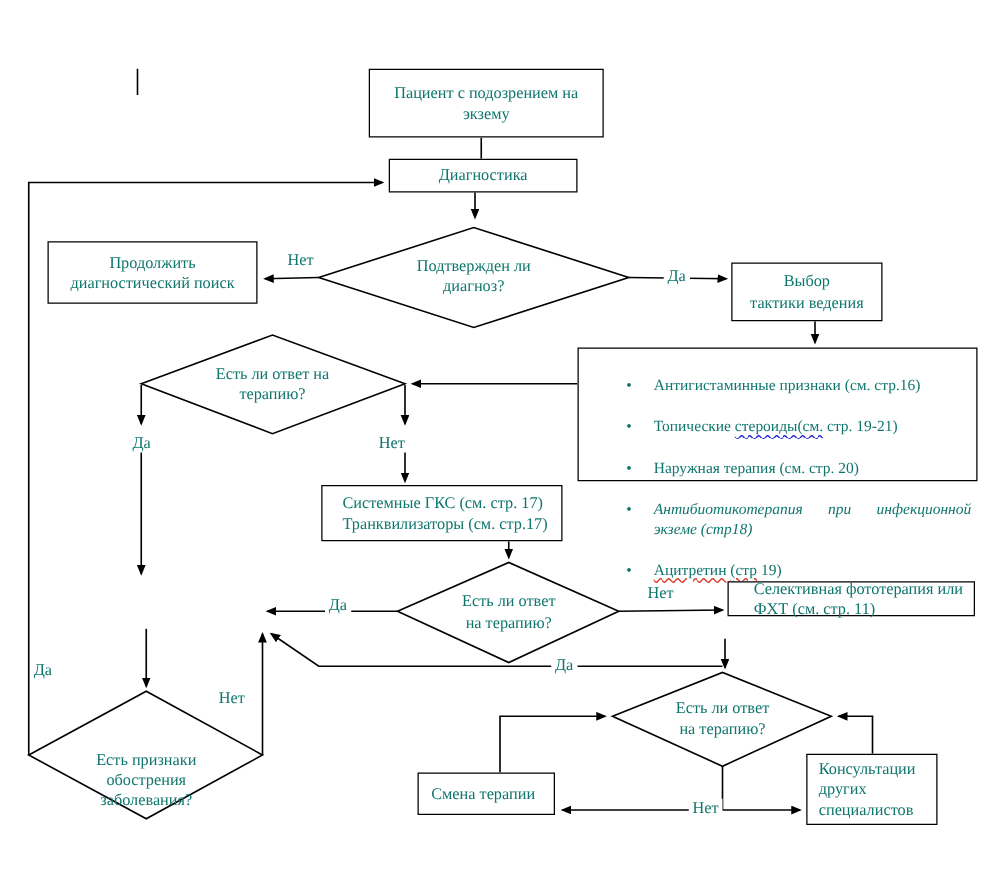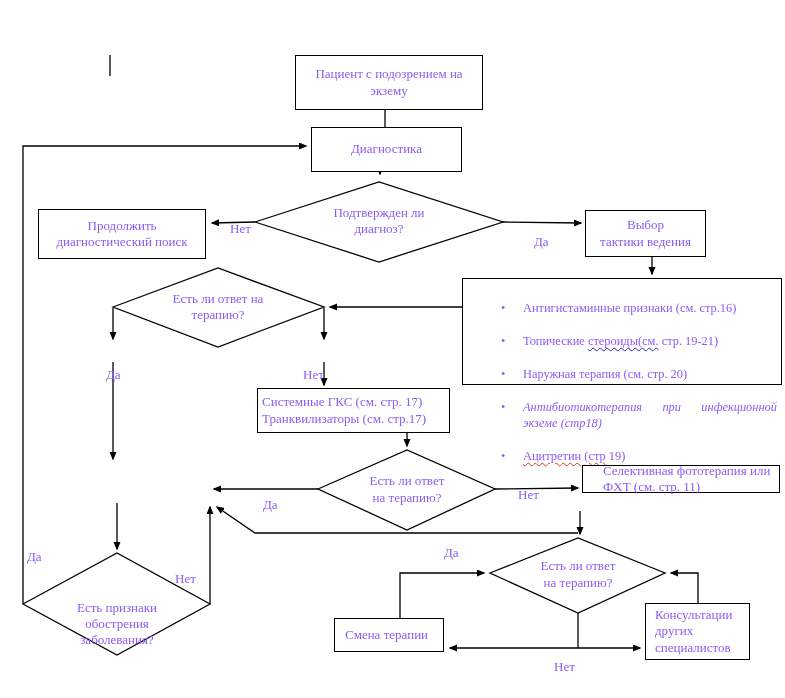--- a/index.html
+++ b/index.html
@@ -1,25 +1,25 @@
 <!DOCTYPE html>
 <html><head>
 <meta charset="utf-8">
 <style>
   html,body{margin:0;padding:0;background:#fff;}
   .stage{position:relative;width:785px;height:698px;background:#fff;overflow:hidden;
-         font-family:"Liberation Serif","DejaVu Serif",serif;color:#8b5cf6;}
+         font-family:"Liberation Serif","DejaVu Serif",serif;color:#0f766e;}
   .stage svg{position:absolute;left:0;top:0;z-index:1;}
   .box{position:absolute;border:1px solid #000;background:#fff;display:flex;
        align-items:center;justify-content:center;text-align:center;
        font-size:13px;line-height:1.24;white-space:pre-line;box-sizing:border-box;z-index:2;}
   .box.leftal{justify-content:flex-start;text-align:left;}
   .dtext{position:absolute;display:flex;align-items:center;justify-content:center;
          text-align:center;font-size:13px;line-height:1.24;white-space:pre-line;z-index:2;}
-  .lbl{position:absolute;font-size:13px;line-height:14px;z-index:3;margin-top:21px;}
+  .lbl{position:absolute;font-size:13px;line-height:14px;z-index:3;}
   .lbl.onl{background:#fff;padding:0 3px;}
   .bullets{align-items:flex-start;padding:5px 0 2px 0;}
   ul.tlist{list-style:none;margin:0;padding:0;width:100%;font-size:12.4px;
            line-height:16.4px;text-align:left;}
   ul.tlist li{display:flex;padding-left:38px;padding-right:4px;}
   .bm{width:22px;flex-shrink:0;}
   .bt{flex:1;}
   .bt.just{text-align:justify;font-style:italic;}
   .wb{text-decoration:underline;text-decoration-style:wavy;text-decoration-color:#2a2ad0;
       text-decoration-thickness:1px;text-underline-offset:2px;}
@@ -68,23 +68,23 @@
       <polygon points="113,307 218,268 324,307 218,347"></polygon>
       <polygon points="318,489 407,450 495,489 407,530"></polygon>
       <polygon points="23,604 117,553 210,604 117,655"></polygon>
       <polygon points="490,573 578,538 665,573 578,613"></polygon>
     </g>
   </svg>
 
   <div class="box" style="left:295px;top:55px;width:188px;height:55px;">Пациент с подозрением на
 экзему</div>
 
-  <div class="box" style="left:311px;top:127px;width:151px;height:45px;">Диагностика</div>
+  <div class="box" style="left:311px;top:127px;width:151px;height:27px;">Диагностика</div>
 
-  <div class="box" style="left:38px;top:193px;width:168px;height:50px;margin-top:16px;">Продолжить
+  <div class="box" style="left:38px;top:193px;width:168px;height:50px;">Продолжить
 диагностический поиск</div>
 
   <div class="box" style="left:585px;top:210px;width:121px;height:47px;">Выбор
 тактики ведения</div>
 
   <div class="box bullets" style="left:462px;top:278px;width:320px;height:107px;">
     <ul class="tlist">
       <li>
         <span class="bm">•</span>
         <span class="bt">Антигистаминные признаки (см. стр.16)</span>
@@ -101,21 +101,21 @@
         <span class="bm">•</span>
         <span class="bt just">Антибиотикотерапия при инфекционной экземе (стр18)</span>
       </li>
       <li>
         <span class="bm">•</span>
         <span class="bt"><span class="wr">Ацитретин</span><span> </span><span class="wr">(стр</span><span> 19)</span></span>
       </li>
     </ul>
   </div>
 
-  <div class="box leftal" style="left:257px;top:388px;width:193px;height:45px;padding-left:4px;">Системные ГКС (см. стр. 17)
+  <div class="box leftal" style="left:257px;top:388px;width:193px;height:45px;padding-left:16px;">Системные ГКС (см. стр. 17)
 Транквилизаторы (см. стр.17)</div>
 
 
   <div class="box leftal" style="left:582px;top:465px;width:198px;height:28px;padding-left:20px;">Селективная фототерапия или
 ФХТ (см. стр. 11)</div>
 
   <div class="box leftal" style="left:645px;top:603px;width:105px;height:57px;padding-left:9px;">Консультации
 других
 специалистов</div>
 

